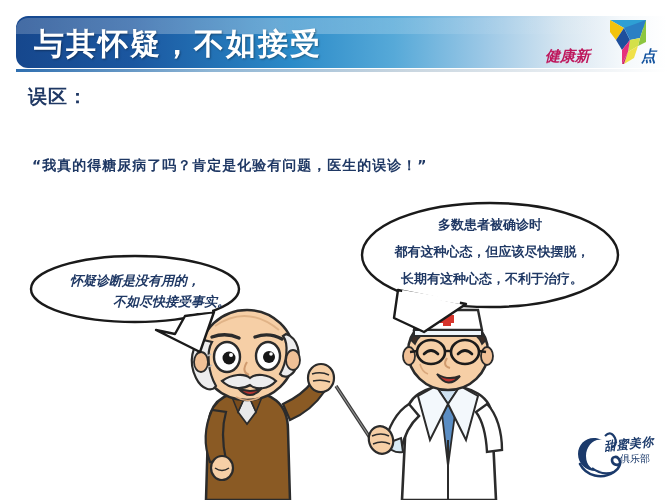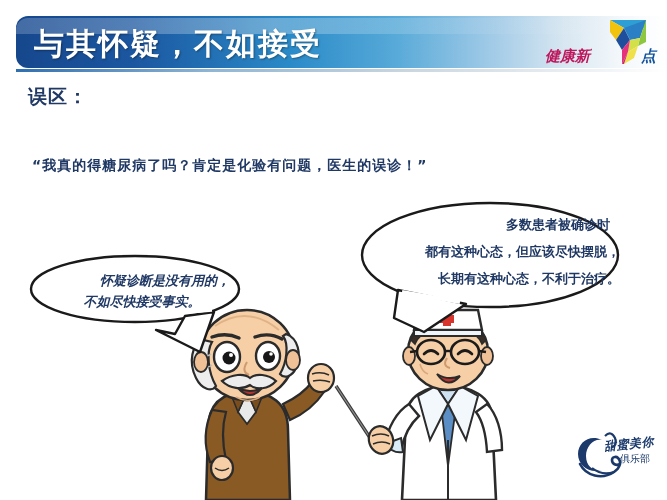--- a/index.html
+++ b/index.html
@@ -56,21 +56,21 @@
   }
   .quote2{
     position:absolute;left:32px;top:157px;font-size:14px;font-weight:bold;
     color:#1f3864;white-space:nowrap;letter-spacing:1px;
   }
 
   
   .bubble-svg{position:absolute;left:0;top:0;width:667px;height:500px;pointer-events:none;}
   .bub-text{
     position:absolute;font-weight:bold;color:#1f3864;white-space:nowrap;
-    text-align:right;
+    text-align:center;
   }
   .bub-l{font-size:13px;font-style:italic;}
   .bub-r{font-size:13px;}
 
   
   .watermark{position:absolute;left:572px;top:424px;width:90px;height:62px;}
   .wm-cn{
     position:absolute;left:32px;top:12px;font-size:12px;font-weight:bold;
     color:#1b3a6b;font-style:italic;letter-spacing:.5px;white-space:nowrap;
     transform:rotate(-6deg);
@@ -220,21 +220,21 @@
     </g>
 
     <g>
       <ellipse cx="490" cy="255" rx="128" ry="52" fill="#ffffff" stroke="#1a1a1a" stroke-width="2.4"></ellipse>
       <path d="M398 290 L394 318 L424 332 L466 304 Z" fill="#ffffff" stroke="#1a1a1a" stroke-width="2.4" stroke-linejoin="round"></path>
       <path d="M402 292 L460 302" fill="none" stroke="#ffffff" stroke-width="4"></path>
     </g>
   </svg>
 
   <div class="bub-text bub-l" style="left:40px;top:272px;width:190px;">怀疑诊断是没有用的，</div>
-  <div class="bub-text bub-l" style="left:40px;top:293px;width:190px;text-align:center;padding-left:14px;box-sizing:border-box;">不如尽快接受事实。</div>
+  <div class="bub-text bub-l" style="left:40px;top:293px;width:190px;text-align:right;padding-left:14px;box-sizing:border-box;">不如尽快接受事实。</div>
 
   <div class="bub-text bub-r" style="left:370px;top:216px;width:240px;">多数患者被确诊时</div>
   <div class="bub-text bub-r" style="left:364px;top:243px;width:256px;">都有这种心态，但应该尽快摆脱，</div>
   <div class="bub-text bub-r" style="left:364px;top:270px;width:256px;">长期有这种心态，不利于治疗。</div>
 
   <div class="watermark">
     <svg viewBox="0 0 90 62" width="90" height="62">
       <path d="M30 16 C18 10 6 18 6 30 C6 42 18 50 30 46 C24 48 14 44 14 32 C14 22 22 14 30 16 Z" fill="#1b3a6b"></path>
       <path d="M8 40 C14 52 30 56 42 48 C48 44 50 38 46 34 C44 32 40 33 40 36 C40 40 44 42 48 40" fill="none" stroke="#1b3a6b" stroke-width="2.6" stroke-linecap="round"></path>
       <path d="M20 44 q10 8 22 4" fill="none" stroke="#1b3a6b" stroke-width="2.2"></path>

